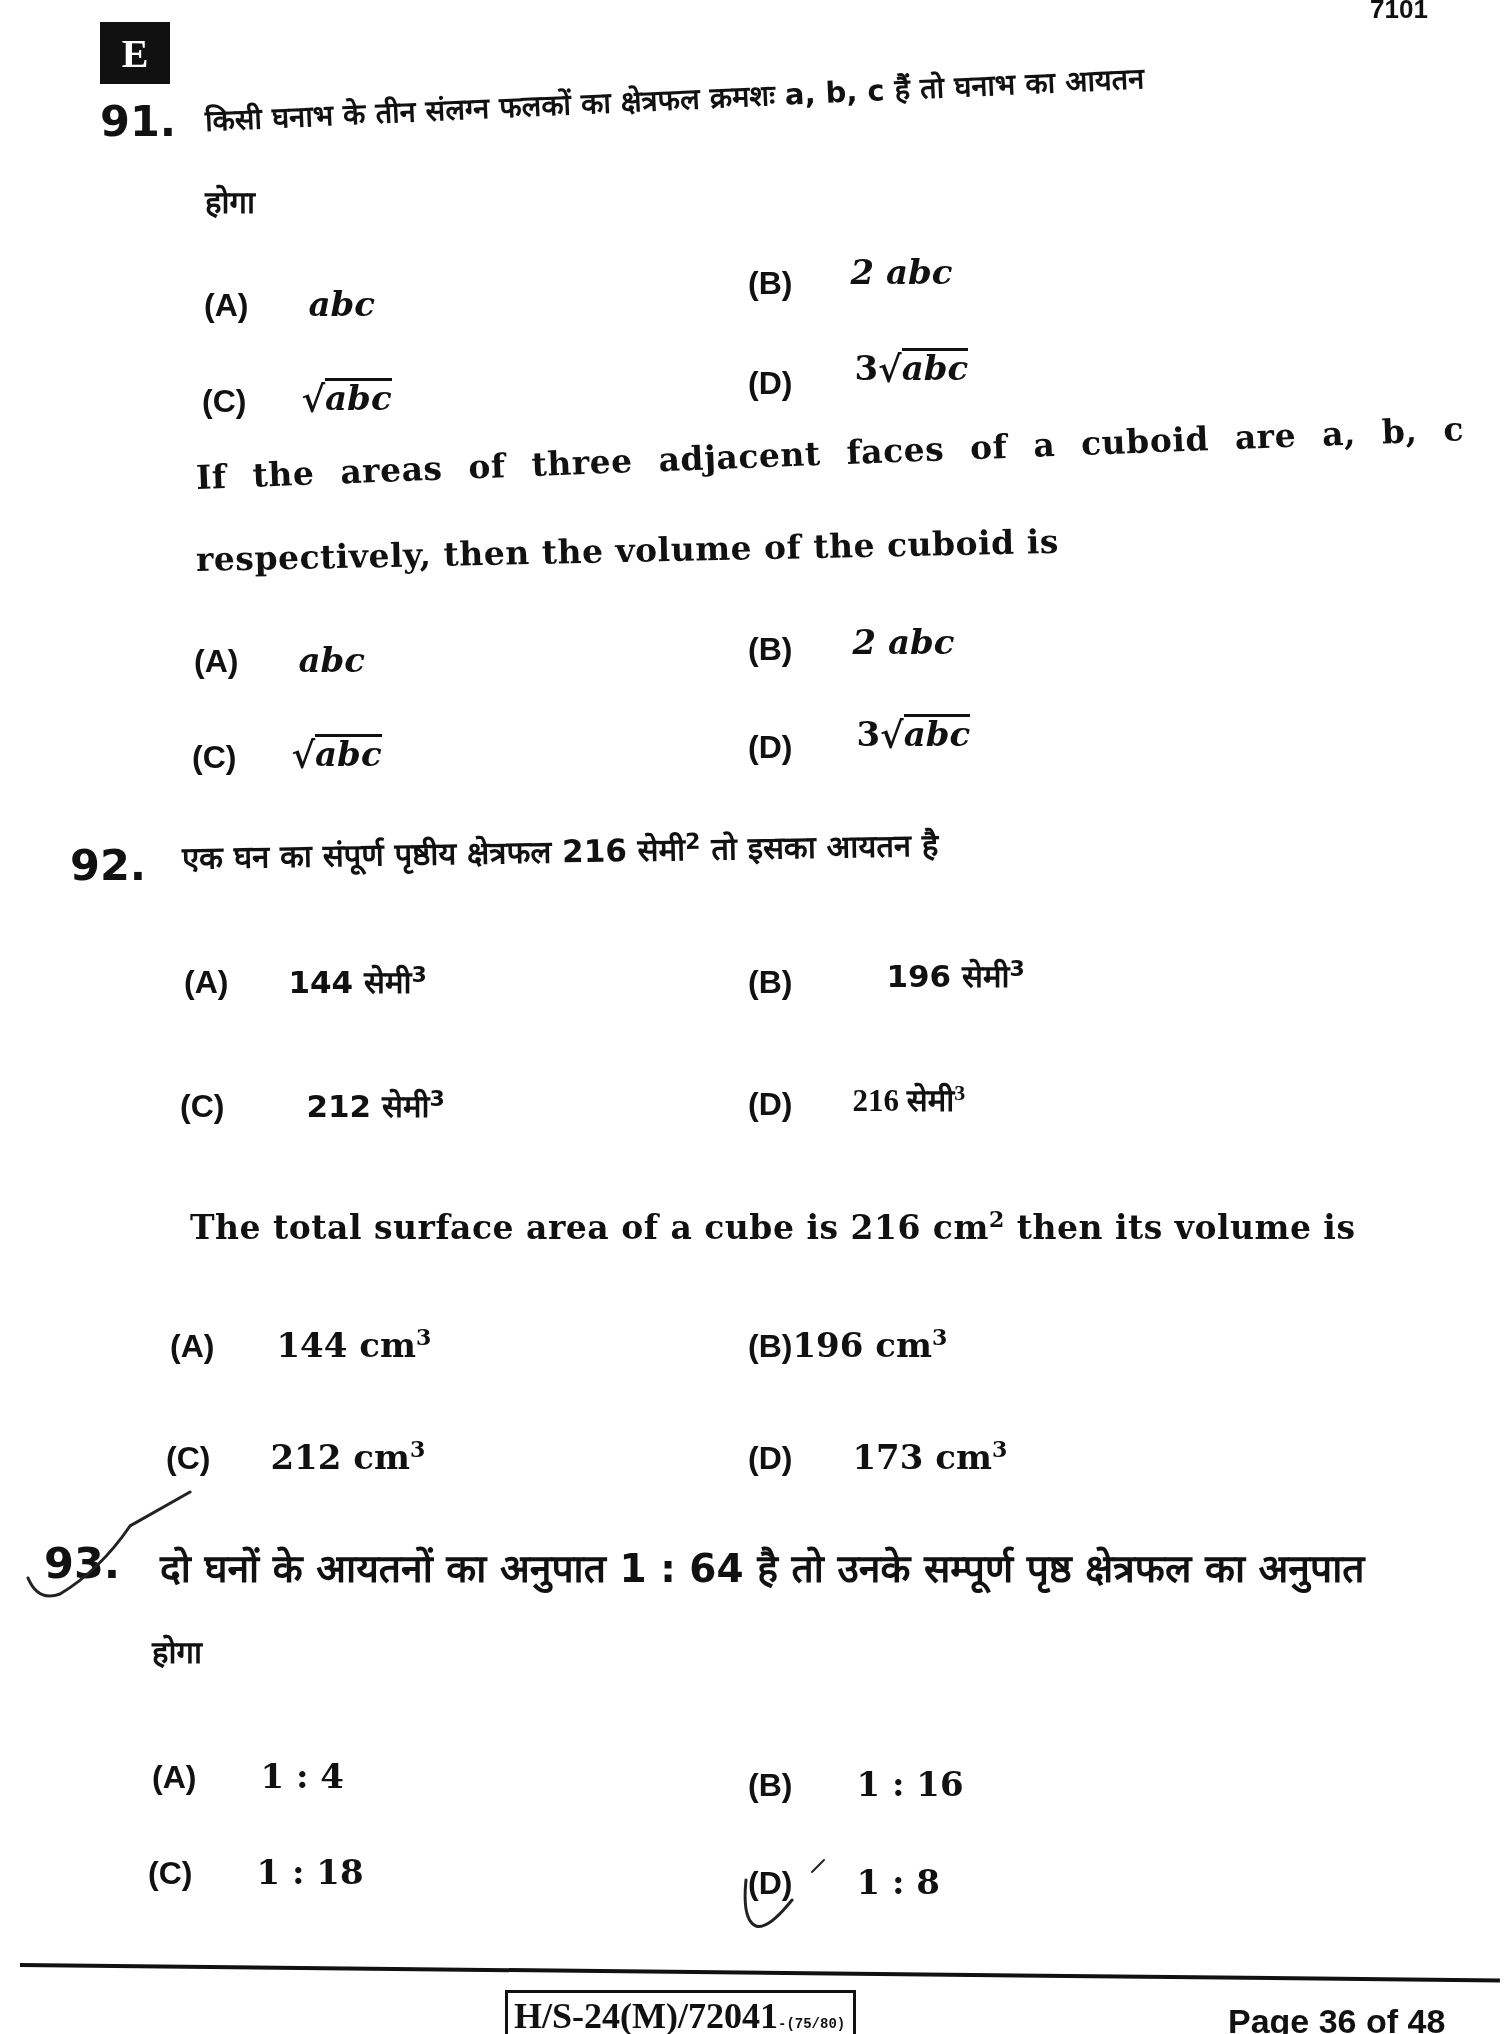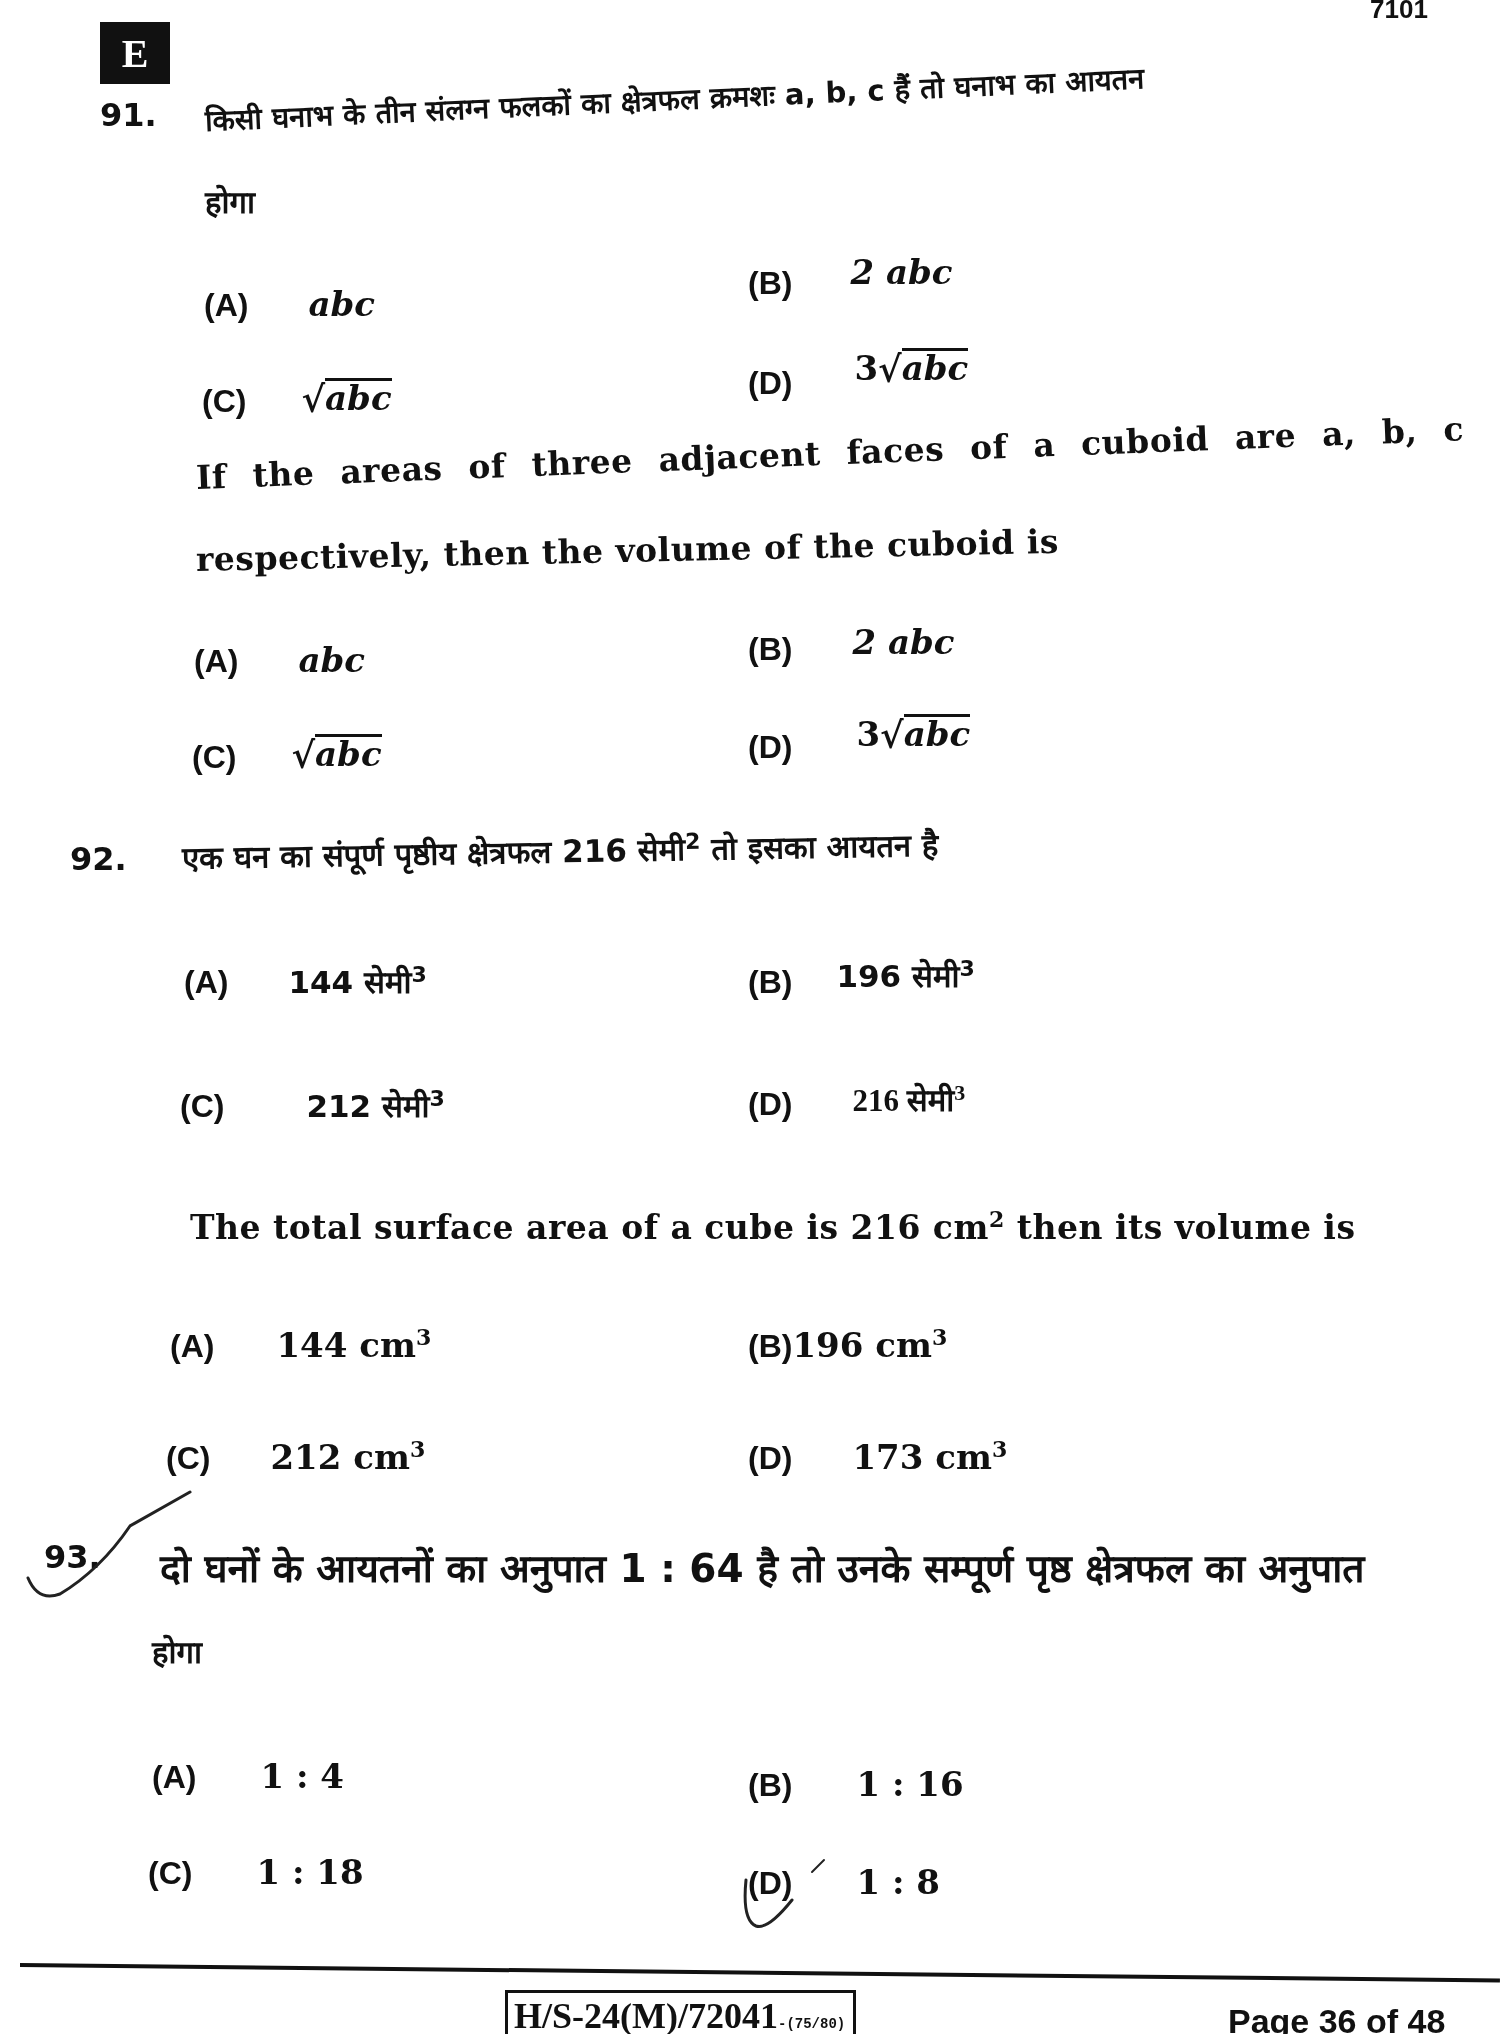--- a/index.html
+++ b/index.html
@@ -2,21 +2,21 @@
 <html><head>
 <meta charset="utf-8">
 <style>
   html, body { margin:0; padding:0; background:#ffffff; }
   body { width:1505px; height:2034px; position:relative; overflow:hidden;
          font-family:"DejaVu Serif","Liberation Serif",serif; color:#111; }
   .abs { position:absolute; }
   .badge { left:100px; top:22px; width:70px; height:62px; background:#111; color:#fff;
            font-family:"Liberation Serif",serif; font-size:40px; font-weight:bold;
            display:flex; align-items:center; justify-content:center; }
-  .qnum { font-family:"DejaVu Sans","Liberation Sans",sans-serif; font-size:32px; font-weight:bold; }
+  .qnum { font-family:"DejaVu Sans","Liberation Sans",sans-serif; font-size:43px; font-weight:bold; }
   .hindi { font-family:"DejaVu Sans","Liberation Sans",sans-serif; font-size:31px; font-weight:bold; white-space:nowrap; }
   .eng { font-family:"DejaVu Serif","Liberation Serif",serif; font-size:33px; font-weight:bold; white-space:nowrap; letter-spacing:0.5px; }
   .optlabel { font-family:"Liberation Sans","DejaVu Sans",sans-serif; font-size:32px; font-weight:bold; }
   .optval { font-family:"DejaVu Serif","Liberation Serif",serif; font-size:34px; font-weight:bold; white-space:nowrap; }
   .optval.it { font-style:italic; }
   .opt { display:flex; align-items:baseline; gap:0; }
   .sqrt { display:inline-flex; align-items:flex-start; }
   .sqrt .rad { font-style:normal; font-size:36px; }
   .sqrt .under { border-top:3px solid #111; padding-top:0; line-height:1.05; font-style:italic; }
   sup { font-size:22px; vertical-align:super; }
@@ -96,21 +96,21 @@
 <div class="abs hindi" style="left:182px;top:836px;transform:rotate(-1deg);transform-origin:left center;">
   <span>एक घन का संपूर्ण पृष्ठीय क्षेत्रफल 216 सेमी</span><sup>2</sup><span> तो इसका आयतन है</span>
 </div>
 
 <div class="abs opt" style="left:184px;top:960px;">
   <span class="optlabel">(A)</span>
   <span class="optval" style="margin-left:60px;font-family:'DejaVu Sans',sans-serif;font-size:31px"><span>144 सेमी</span><sup>3</sup></span>
 </div>
 <div class="abs opt" style="left:748px;top:960px;">
   <span class="optlabel">(B)</span>
-  <span class="optval" style="margin-left:44px;position:relative;top:-6px;font-family:'DejaVu Sans',sans-serif;font-size:31px"><span>196 सेमी</span><sup>3</sup></span>
+  <span class="optval" style="margin-left:94px;position:relative;top:-6px;font-family:'DejaVu Sans',sans-serif;font-size:31px"><span>196 सेमी</span><sup>3</sup></span>
 </div>
 <div class="abs opt" style="left:180px;top:1084px;">
   <span class="optlabel">(C)</span>
   <span class="optval" style="margin-left:82px;font-family:'DejaVu Sans',sans-serif;font-size:31px"><span>212 सेमी</span><sup>3</sup></span>
 </div>
 <div class="abs opt" style="left:748px;top:1082px;">
   <span class="optlabel">(D)</span>
   <span class="optval" style="margin-left:60px;position:relative;top:-4px;font-family:Liberation Serif, serif;font-size:31px"><span>216 सेमी</span><sup>3</sup></span>
 </div>
 

